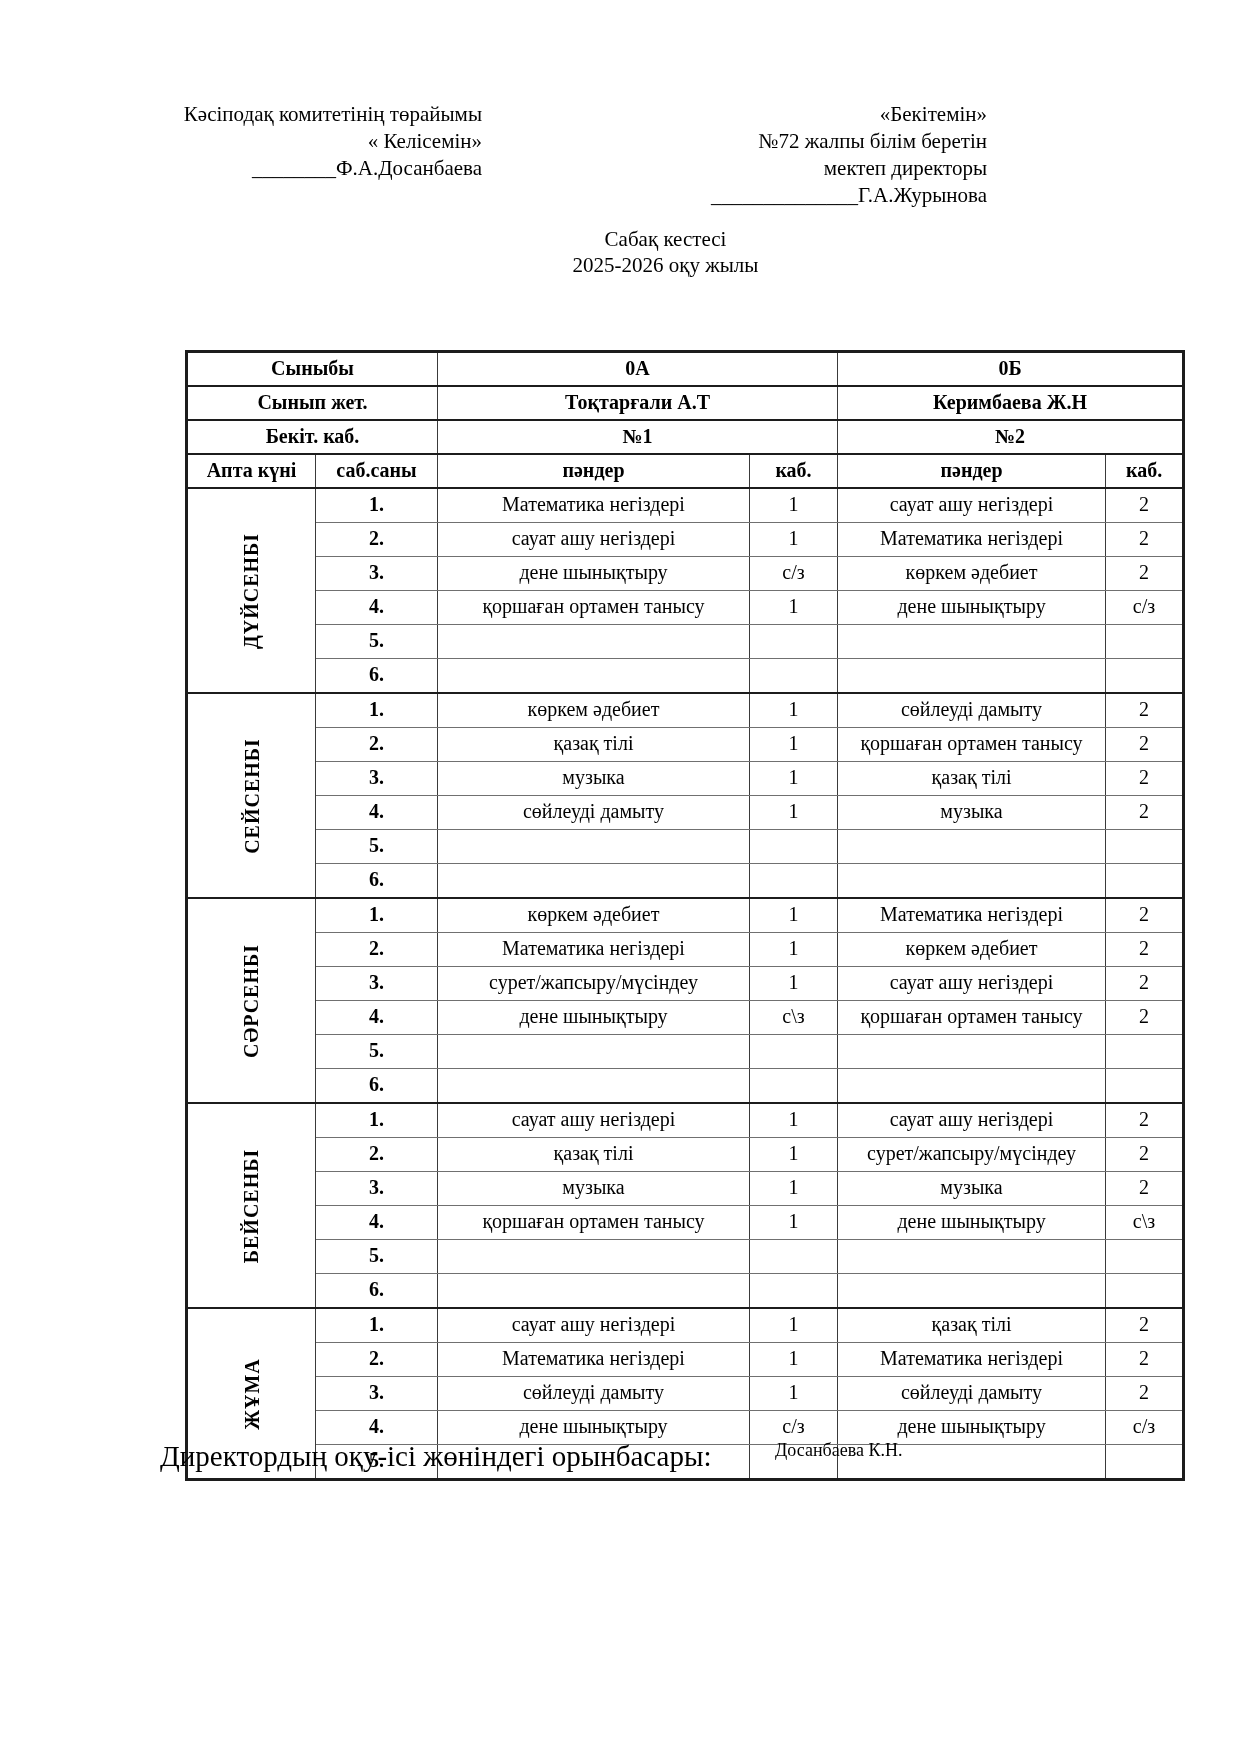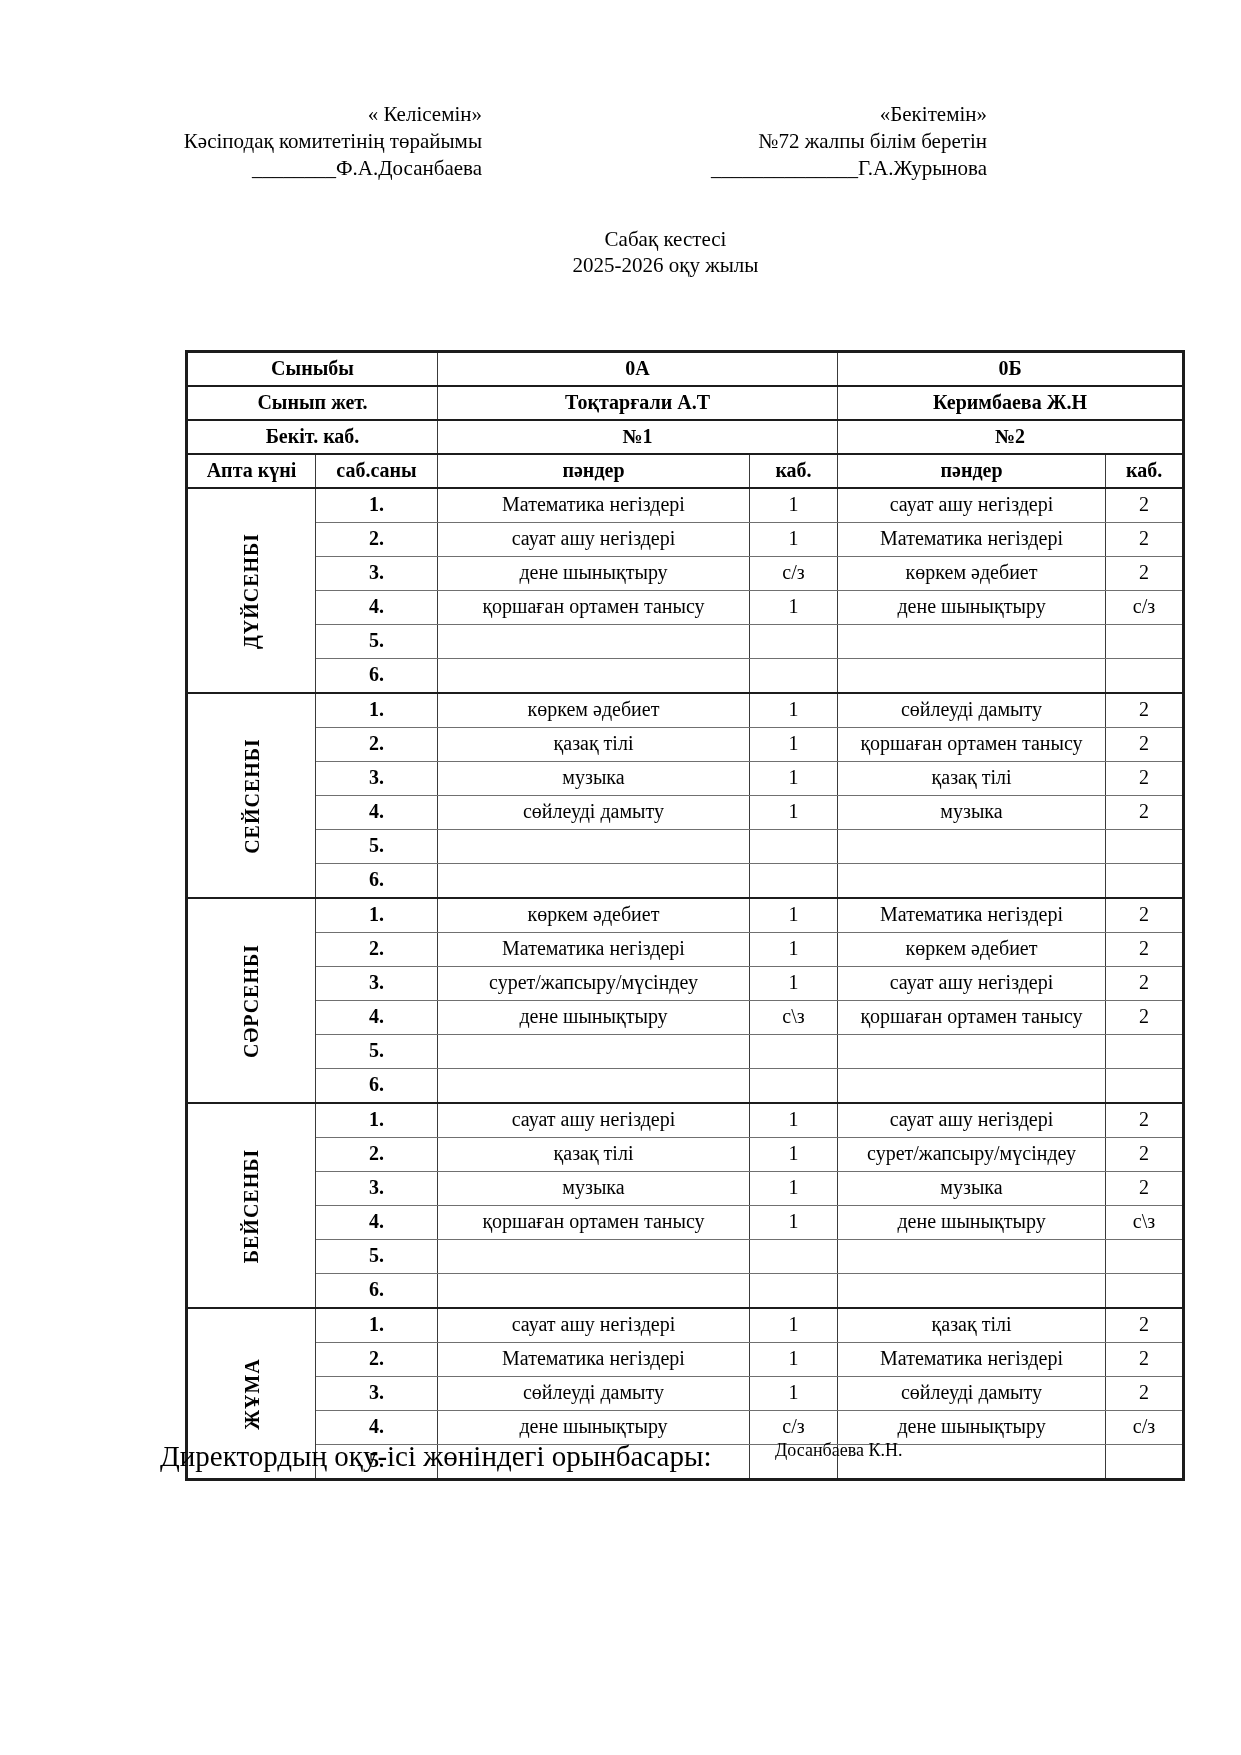--- a/index.html
+++ b/index.html
@@ -73,28 +73,29 @@
     position:absolute; top:1440px; left:775px;
     font-size:18px;
   }
 </style>
 </head>
 <body>
 
 <div class="page">
 
   <div class="approval-left">
+    <div>Кәсіподақ комитетінің төрайымы</div>
     <div>«  Келісемін»</div>
-    <div>Кәсіподақ комитетінің төрайымы</div>
     <div>________Ф.А.Досанбаева</div>
   </div>
 
   <div class="approval-right">
     <div>«Бекітемін»</div>
     <div>№72 жалпы білім беретін</div>
+    <div>мектеп директоры</div>
     <div>______________Г.А.Журынова</div>
   </div>
 
   <div class="title-block">
     <div class="title-main">Сабақ кестесі</div>
     <div>2025-2026 оқу жылы</div>
   </div>
 
   <table class="schedule">
     <colgroup>

